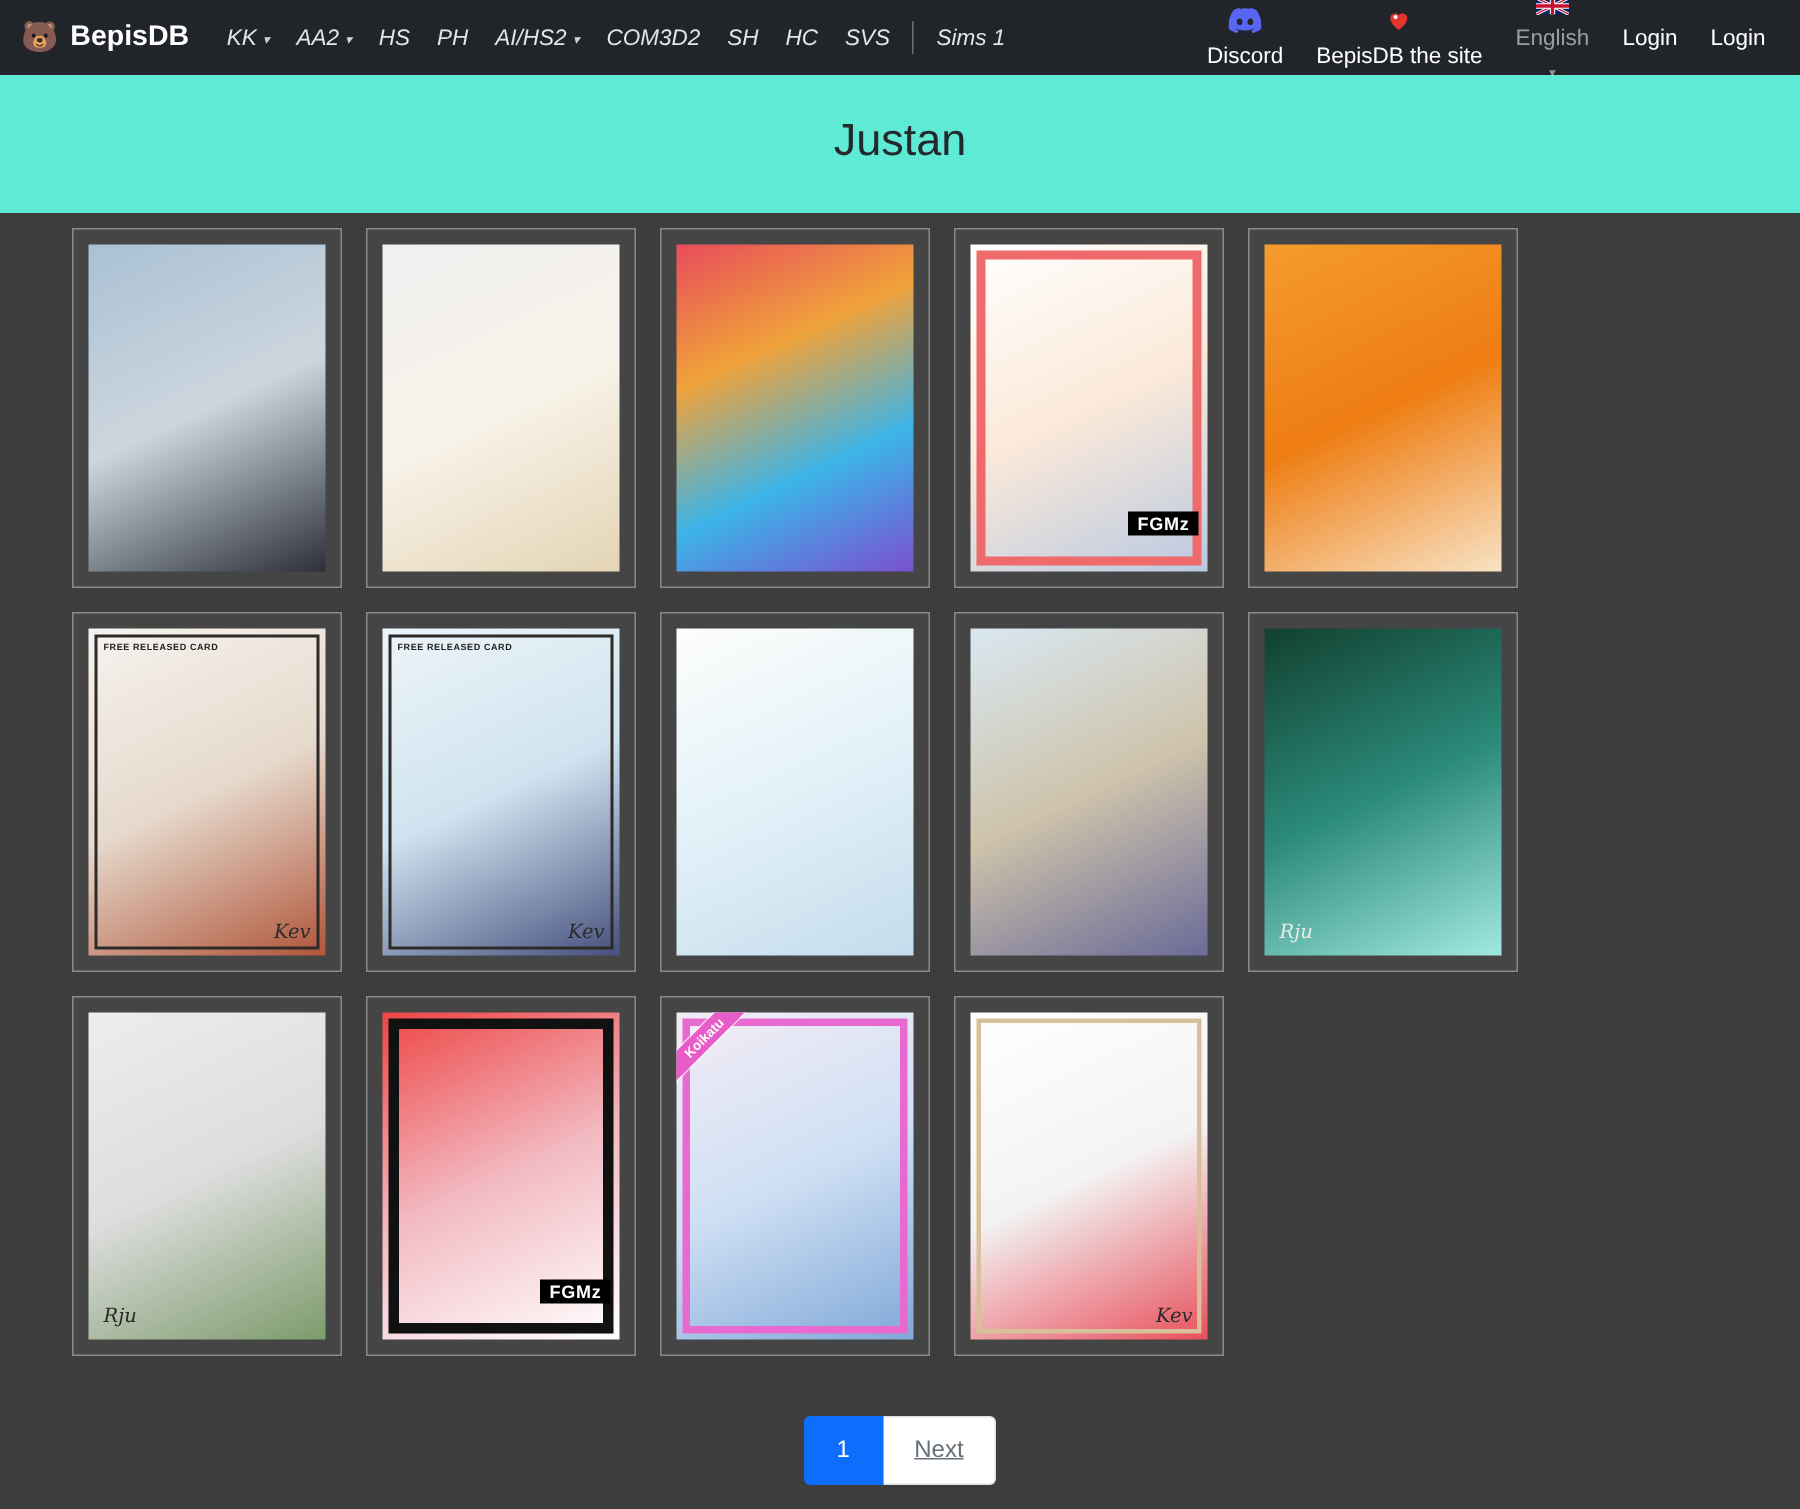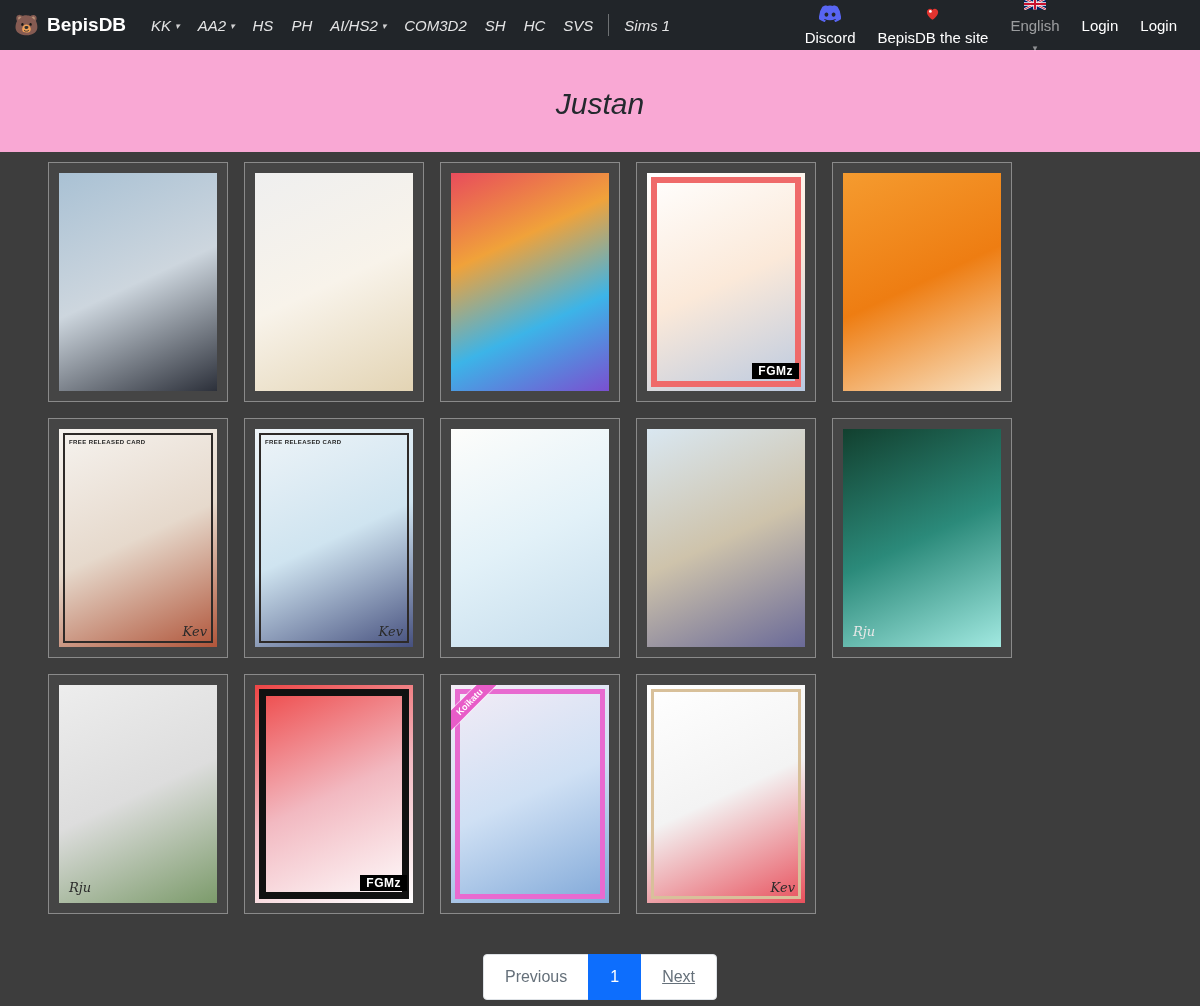--- a/index.html
+++ b/index.html
@@ -36,40 +36,40 @@
   .nav-right { margin-left: auto; display: flex; align-items: center; gap: 4px; }
   .nav-right .nav-link {
     color: #fff; font-size: 15px; display: flex; align-items: center; gap: 7px;
     padding: 6px 9px; cursor: pointer; text-decoration: none; flex-direction: column;
   }
   .nav-link.lang { color: rgba(255,255,255,.55); }
   .flag { width: 22px; height: 12px; border-radius: 1px; display: block; }
   .icon-svg { display: block; }
 
   
-  .title-band { background: #f9a8d4; padding: 36px 0 30px; font-style: italic; }
+  .title-band { background: #5eead4; padding: 26px 0 30px; }
   .page-title {
     font-size: 30px; font-weight: 400; color: #24292e;
     text-align: center; line-height: 36px;
   }
 
   
   .main { padding: 10px 48px 8px; }
   .grid { display: flex; flex-wrap: wrap; gap: 16px; justify-content: flex-start; }
   .card-box {
     width: 180px; height: 240px;
     background: #454545;
     border: 1px solid #8a8a8a;
     padding: 10px;
     cursor: pointer;
   }
   .thumb { width: 100%; height: 100%; position: relative; overflow: hidden; }
   .frame-overlay { position: absolute; inset: 4px; border-style: solid; pointer-events: none; }
   .badge-fgmz {
-    position: absolute; right: 6px; bottom: 12px;
+    position: absolute; right: 6px; bottom: 24px;
     background: #000; color: #fff; font-weight: 700;
     font-size: 12px; padding: 1px 6px; letter-spacing: .5px;
   }
   .corner-label {
     position: absolute; left: 10px; top: 10px;
     font-size: 6px; color: #222; letter-spacing: .4px; font-weight: 700;
   }
   .ribbon {
     position: absolute; left: -26px; top: 10px;
     transform: rotate(-45deg);
@@ -247,17 +247,16 @@
       </div>
       <div class="card-box">
         <div class="thumb" style="background: linear-gradient(155deg, rgb(255, 255, 255), rgb(243, 243, 243), rgb(232, 80, 92));">
           <span class="frame-overlay" style="border-color: rgb(216, 192, 154); border-width: 3px;"></span>
           <span class="signature" style="right: 10px;">Kev</span>
         </div>
       </div>
     </div>
 
   <nav class="pagination">
-    <a class="page-link">Previous</a>
     <a class="page-link active">1</a>
     <a class="page-link">Next</a>
   </nav>
 </main>
 
 </body></html>

